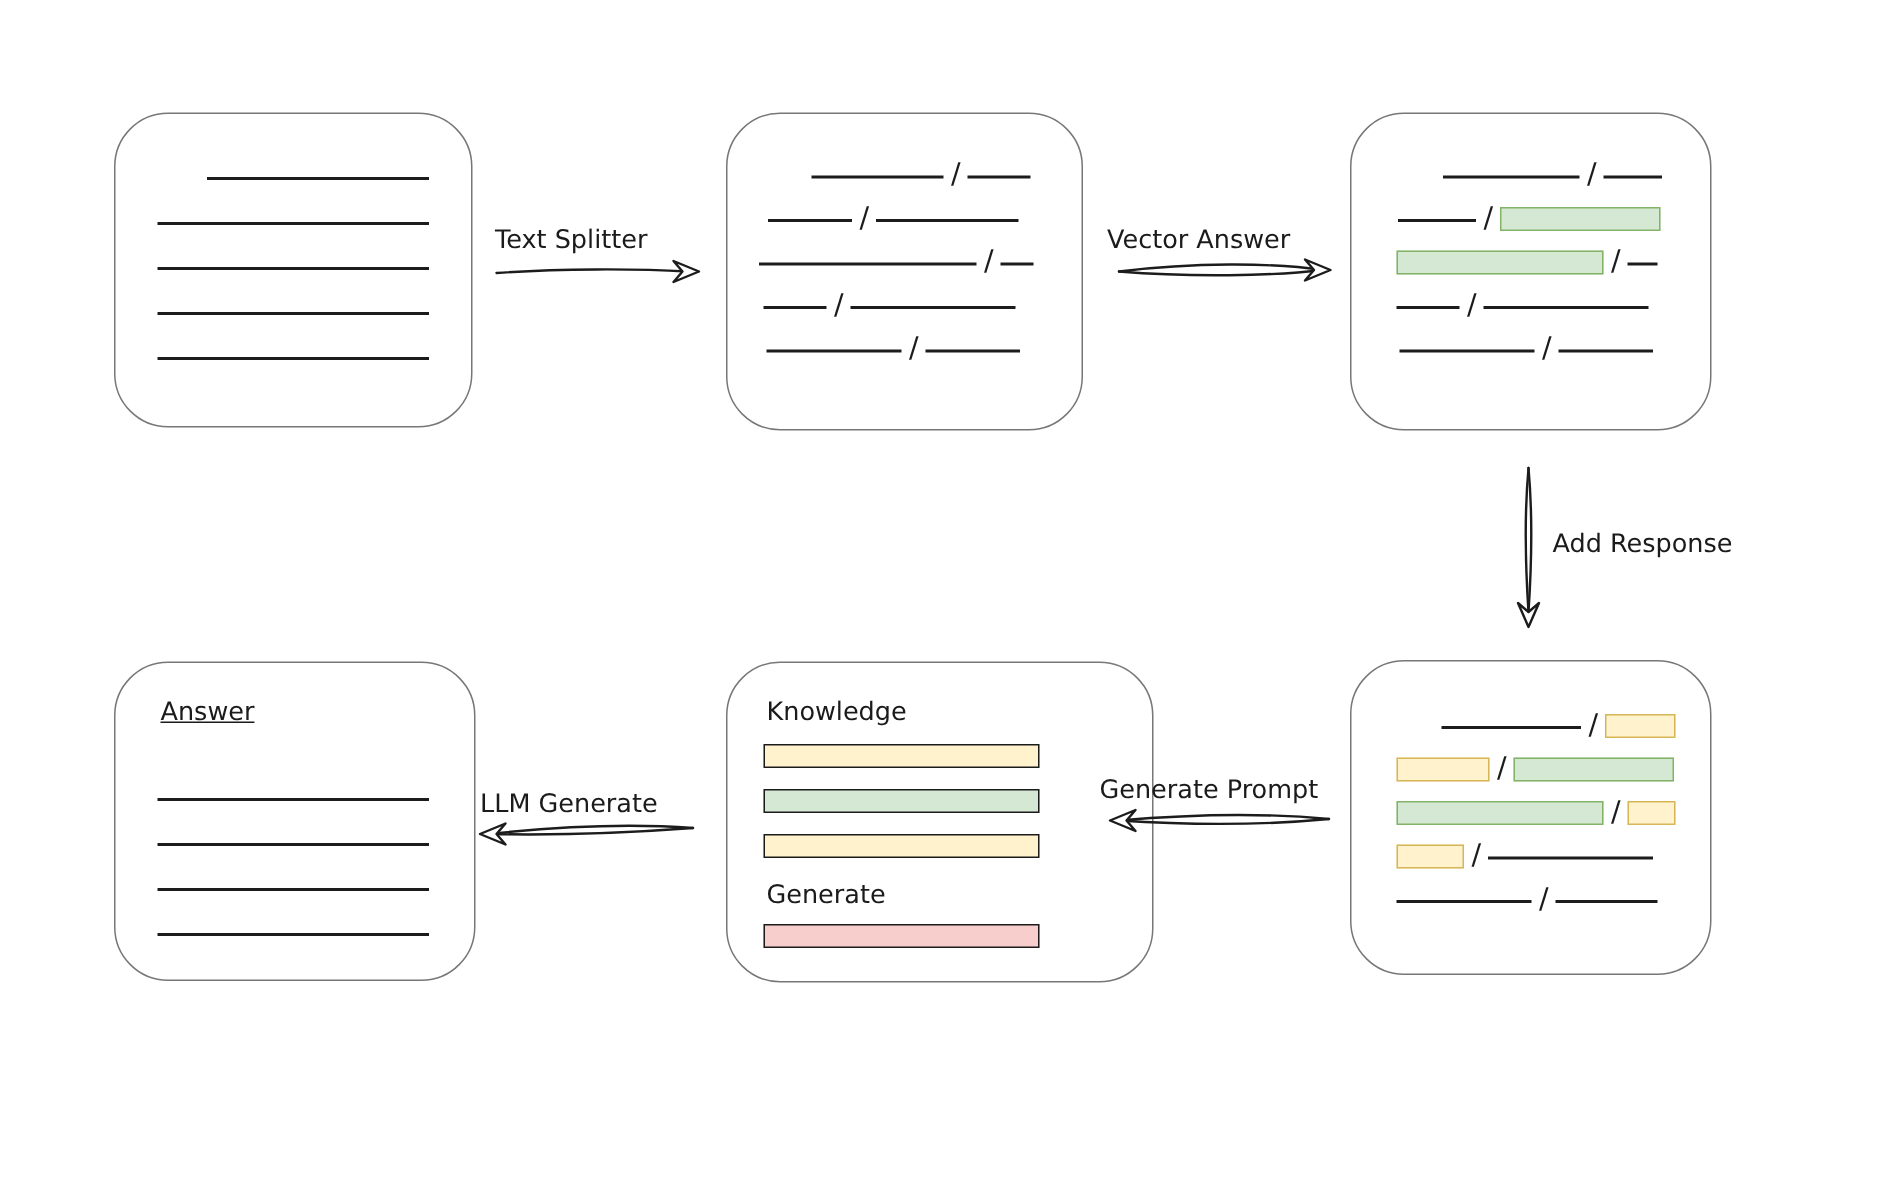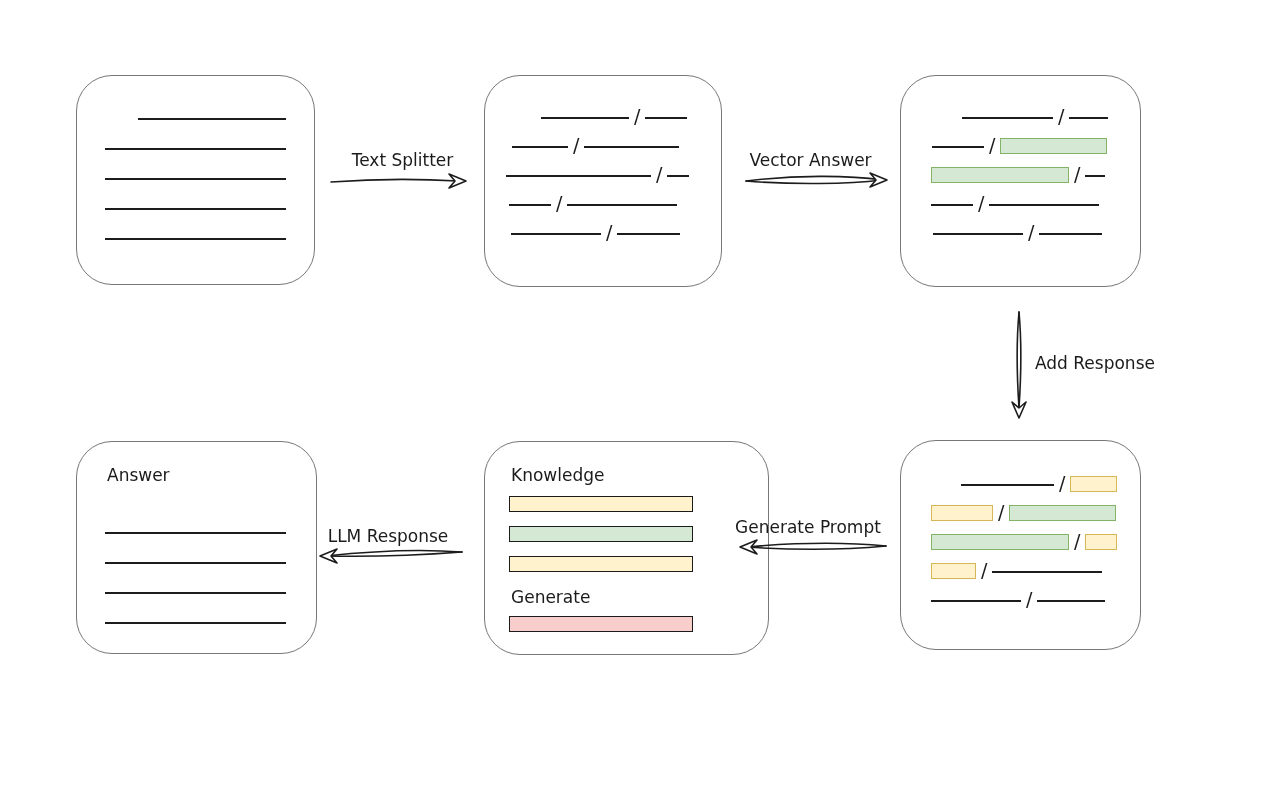--- a/index.html
+++ b/index.html
@@ -38,28 +38,28 @@
     line-height: 19px;
     margin: 0 5px -1px 5px;
   }
   .seg-rect { height: 16px; border: 1.5px solid; box-sizing: border-box; }
   .green  { background: var(--green-fill);  border-color: var(--green-stroke); }
   .yellow { background: var(--yellow-fill); border-color: var(--yellow-stroke); }
   .red    { background: var(--red-fill);    border-color: var(--red-stroke); }
 
   .box-title { font-size: 17px; line-height: 22px; margin: 0 0 10px 2px; }
   .box-title.question { margin: 14px 0 8px 2px; }
-  #box-answer .box-title { margin-bottom: 24px; }
+  #box-answer .box-title { margin-bottom: 24px; text-decoration: underline; }
   .bar { width: 184px; height: 16px; border: 1.5px solid; box-sizing: border-box; margin-bottom: 14px; }
 
   .flow-label {
     position: absolute;
     font-size: 17px;
     line-height: 20px;
-    text-align: center;
+    text-align: left;
     white-space: nowrap;
   }
   #label-text-splitter   { left: 330px;  top: 150px; width: 145px; }
   #label-vector-search   { left: 738px;  top: 150px; width: 145px; }
   #label-add-context     { left: 1035px; top: 353px; width: 120px; text-align: left; }
   #label-generate-prompt { left: 733px;  top: 517px; width: 150px; }
   #label-llm-response    { left: 320px;  top: 526px; width: 136px; }
 
   .caption {
     position: absolute;
@@ -211,21 +211,21 @@
         <div class="seg-row">
           <div class="seg-line" style="width: 181px;"></div>
         </div>
       </div>
   </div>
 
   <div class="flow-label" id="label-text-splitter">Text Splitter</div>
   <div class="flow-label" id="label-vector-search">Vector Answer</div>
   <div class="flow-label" id="label-add-context">Add Response</div>
   <div class="flow-label" id="label-generate-prompt">Generate Prompt</div>
-  <div class="flow-label" id="label-llm-response">LLM Response</div>
+  <div class="flow-label" id="label-llm-response">LLM Generate</div>
 
 
   <svg class="arrow-layer" viewBox="0 0 1262 792">
     <g>
       <path d="M331 182 C 372 179, 424 179, 458 181"></path>
       <path class="head" d="M449 174 L466 181 L449 188 L455 181 Z"></path>
     </g>
     <g>
       <path d="M746 181 C 795 175, 848 175, 882 180"></path>
       <path d="M746 181 C 795 185, 848 184, 882 180"></path>

